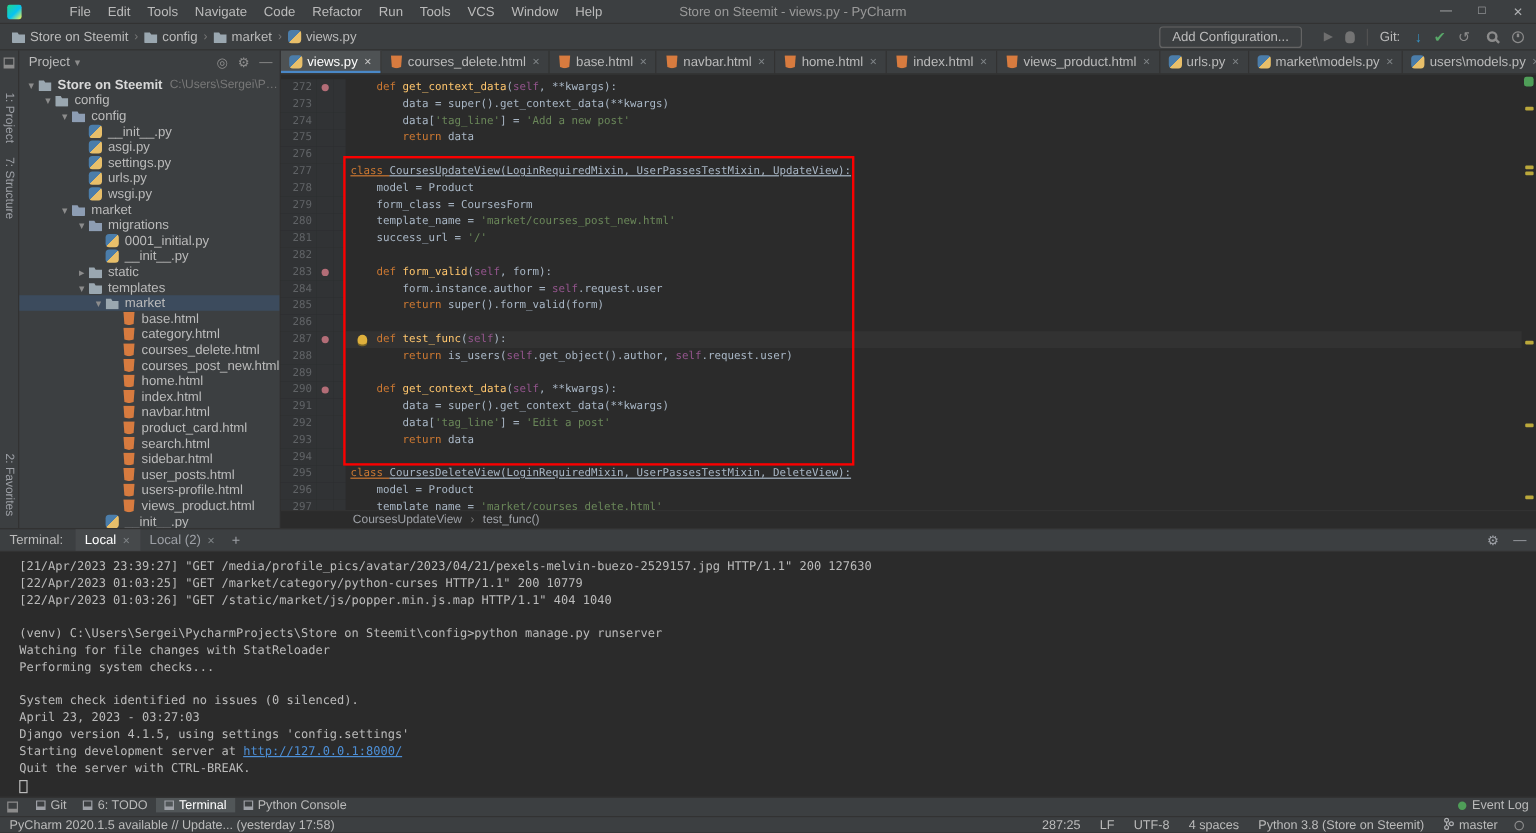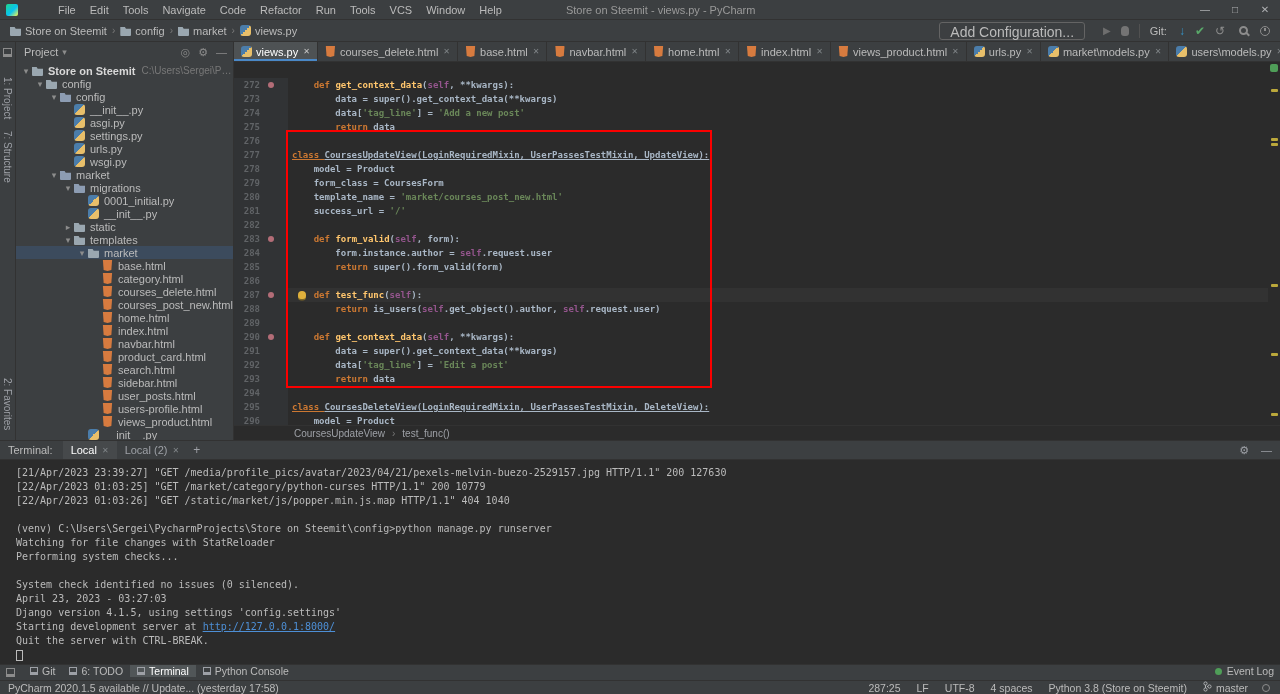--- a/index.html
+++ b/index.html
@@ -20,21 +20,21 @@
   .toolbar { height:22px; background:var(--bg_panel,#3c3f41); border-bottom:1px solid var(--border,#323232); display:flex; align-items:center; padding:0 10px 0 10px; flex:none; }
   .crumbs { display:flex; align-items:center; flex:1; min-width:0; }
   .crumb { display:flex; align-items:center; color:var(--fg,#bbb); }
   .crumb-sep { color:#787878; margin:0 5px; font-size:10px; }
   .fic { width:11px; height:11px; margin-right:4px; flex:none; border-radius:1px; }
   .fic-folder, .fic-pkg { background:#9aa7b0; clip-path:polygon(0 18%,42% 18%,52% 35%,100% 35%,100% 100%,0 100%); }
   .fic-pkg { background:#8d9db3; }
   .fic-py { background:linear-gradient(135deg,#4b7daa 50%,#e8bf6a 50%); border-radius:3px; }
   .fic-html { background:#d77b3f; clip-path:polygon(8% 0,92% 0,85% 90%,50% 100%,15% 90%); }
   .tb-right { display:flex; align-items:center; flex:none; }
-  .addcfg { background:transparent; border:1px solid #646464; border-radius:3px; color:var(--fg,#bbb); font-size:14px; padding:1px 10px; height:18px; font-family:"Liberation Sans",sans-serif; margin-right:8px; }
+  .addcfg { background:transparent; border:1px solid #646464; border-radius:3px; color:var(--fg,#bbb); font-size:11px; padding:1px 10px; height:18px; font-family:"Liberation Sans",sans-serif; margin-right:8px; }
   .tbi { margin-left:10px; color:#8c8c8c; font-size:12px; line-height:12px; }
   .tbi.run { color:#6e6e6e; font-size:10px; }
   .bugico { margin-left:10px; width:8px; height:10px; background:#747474; border-radius:4px 4px 3px 3px; }
   .tbsep { width:1px; height:14px; background:#515151; margin:0 10px; }
   .gitlab { color:var(--fg,#bbb); margin-right:2px; }
   .gitdown { color:#3592c4; font-weight:bold; }
   .gitok { color:#59a869; }
   .mag { width:9px; height:9px; border:2px solid #8c8c8c; border-radius:50%; position:relative; margin-left:14px; }
   .mag::after { content:''; position:absolute; width:5px; height:2px; background:#8c8c8c; transform:rotate(45deg); right:-4px; bottom:-2px; }
   .clock { width:10px; height:10px; border:1.5px solid #8c8c8c; border-radius:50%; position:relative; margin-left:12px; }
@@ -66,21 +66,21 @@
   .editor { flex:1; display:flex; flex-direction:column; min-width:0; background:var(--bg_editor,#2b2b2b); }
   .tabbar { height:20px; background:var(--bg_panel,#3c3f41); border-bottom:1px solid var(--border,#323232); display:flex; align-items:stretch; overflow:hidden; flex:none; }
   .etab { display:flex; align-items:center; padding:0 7px; color:var(--fg,#bbb); border-right:1px solid var(--border,#323232); position:relative; white-space:nowrap; }
   .etab.sel { background:var(--tab_selected_bg,#4e5254); color:#ffffff; }
   .etab.sel::after { content:''; position:absolute; left:0; right:0; bottom:0; height:2px; background:var(--tab_underline,#4a88c7); }
   .etab .fic { margin-right:4px; }
   .etab-close { color:#7f8487; font-size:8px; margin-left:5px; }
   .etab.sel .etab-close { color:#c7c7c7; }
 
   .code-wrap { flex:1; position:relative; overflow:hidden; font-family:"DejaVu Sans Mono", monospace; font-size:9px; }
-  .code-lines { position:absolute; left:0; right:12px; top:0; bottom:0; padding-top:16px;font-weight:bold; }
+  .code-lines { position:absolute; left:0; right:12px; top:0; bottom:0; padding-top:4px; }
   .eline { display:flex; height:14px; line-height:14px; position:relative; }
   .lnum { width:30px; text-align:right; color:var(--line_number,#606366); background:var(--gutter_bg,#313335); padding-right:4px; flex:none; }
   .gico { width:14px; background:var(--gutter_bg,#313335); flex:none; display:flex; align-items:center; justify-content:center; }
   .gfold { width:10px; background:var(--gutter_bg,#313335); flex:none; }
   .ltext { padding-left:4px; white-space:pre; flex:1; }
   .eline.cur .ltext { background:var(--current_line,#323232); }
   .ovr { width:6px; height:6px; border-radius:50%; background:#b36d77; }
   .bulb { position:absolute; left:64px; top:3px; width:8px; height:8px; border-radius:50% 50% 40% 40%; background:var(--bulb,#dfb03c); box-shadow:0 1.5px 0 #7a6526; z-index:3; }
   .p { color:var(--code_fg,#a9b7c6); } .k { color:var(--keyword,#cc7832); }
   .f { color:var(--func,#ffc66d); } .s { color:var(--string,#6a8759); }

